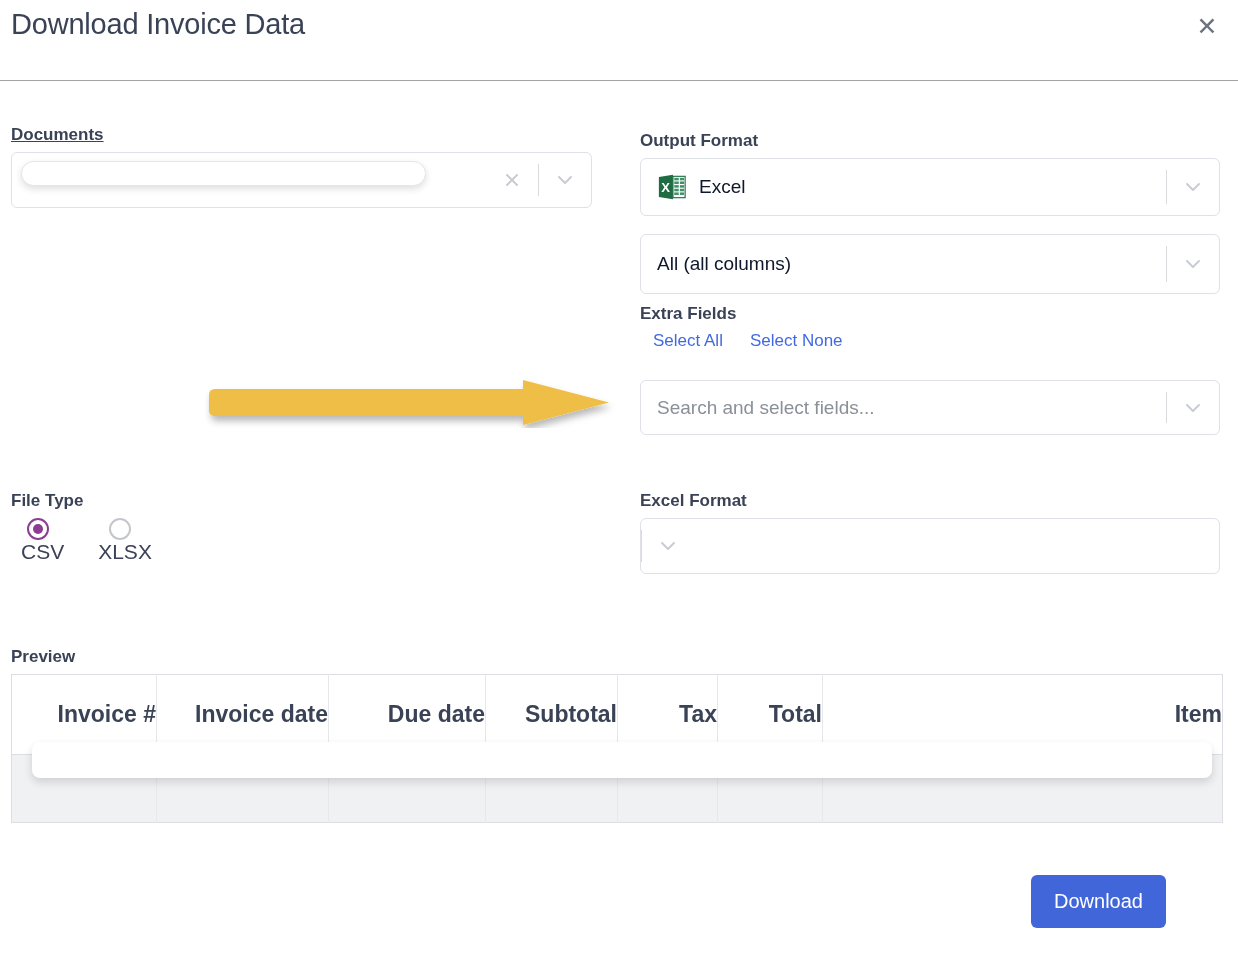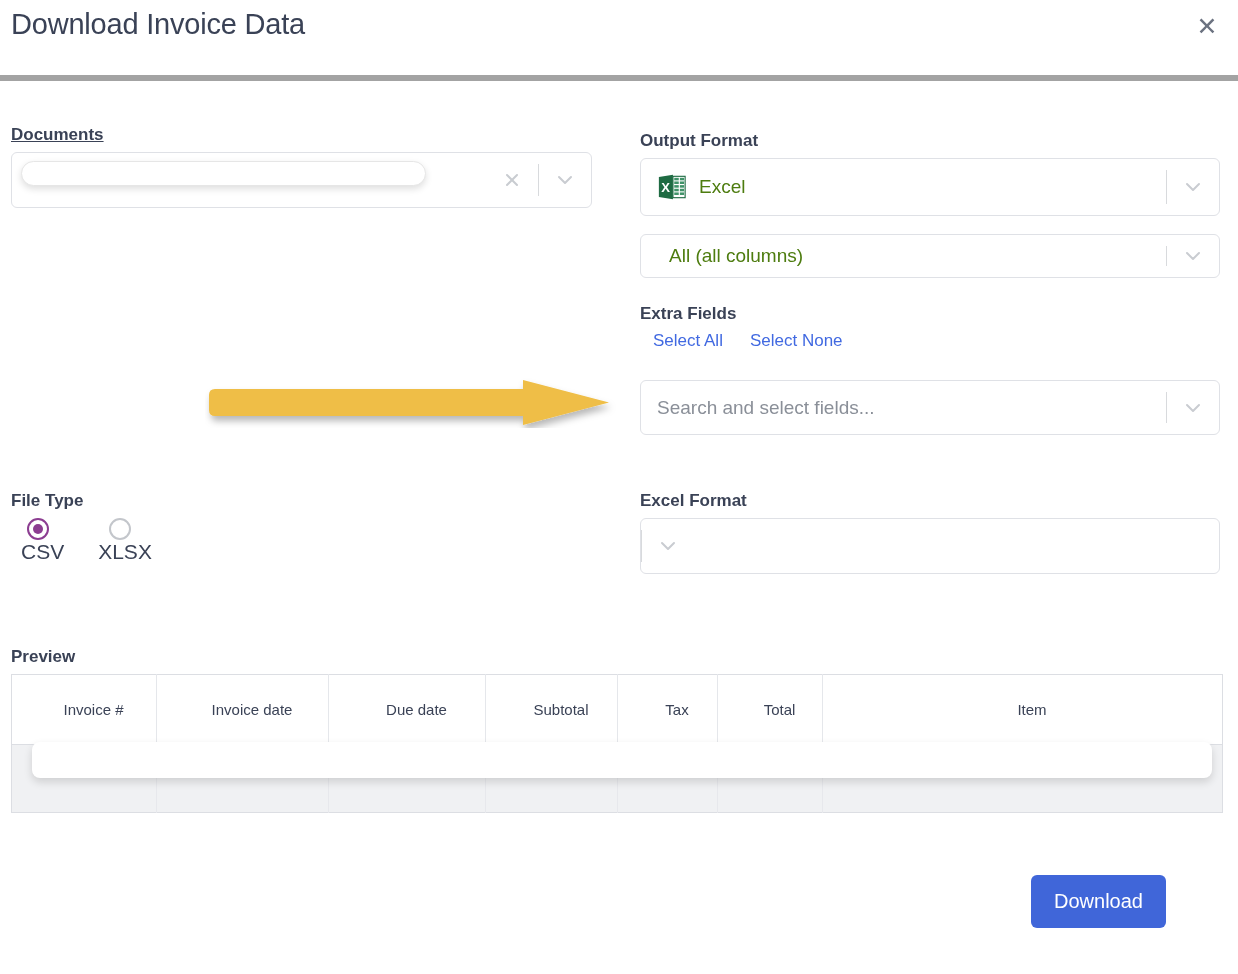--- a/index.html
+++ b/index.html
@@ -21,21 +21,21 @@
     height: 974px;
     background: #ffffff;
   }
 
   
   .modal-header {
     position: absolute;
     left: 0; top: 0;
     width: 1238px;
     height: 81px;
-    border-bottom: 6px solid #a3a3a3;
+    border-bottom: 1px solid #a3a3a3;
     background: #fff;
   }
   .modal-title {
     position: absolute;
     left: 11px;
     top: 8px;
     font-size: 29px;
     font-weight: 400;
     color: #3a4256;
     letter-spacing: -0.2px;
@@ -75,21 +75,21 @@
     border: 1px solid #dfe1e6;
     border-radius: 6px;
     display: flex;
     align-items: center;
     cursor: pointer;
   }
   .select-value {
     flex: 1 1 auto;
     padding-left: 16px;
     font-size: 19px;
-    color: #4d7c0f;
+    color: #0f172a;
     white-space: nowrap;
     overflow: hidden;
   }
   .select-value.placeholder { color: #8a8f98; }
 
   .select-divider {
     width: 1px;
     align-self: stretch;
     margin: 11px 0;
     background: #d8dadd;
@@ -128,21 +128,21 @@
   }
 
   
   .output-block {
     position: absolute;
     left: 640px;
     top: 131px;
     width: 580px;
   }
   .output-select { height: 58px; margin-bottom: 18px; }
-  .columns-select { height: 44px; padding-left: 12px; }
+  .columns-select { height: 60px; }
 
   .excel-icon {
     flex: 0 0 auto;
     margin-left: 16px;
     width: 30px;
     height: 30px;
     display: block;
   }
   .output-select .select-value { padding-left: 12px; }
 
@@ -235,24 +235,24 @@
     width: 100%;
     border-collapse: collapse;
     border: 1px solid #dcdee3;
     table-layout: fixed;
     position: relative;
   }
   .preview-table th {
     border-right: 1px solid #e5e7eb;
     border-bottom: 1px solid #dcdee3;
     background: #ffffff;
-    font-size: 15px;
-    font-weight: normal;
-    color: #3a4256;
-    text-align: center;
+    font-size: 23px;
+    font-weight: bold;
+    color: #3a4256;
+    text-align: right;
     padding: 26px 0 26px 19px;
     white-space: nowrap;
   }
   .preview-table th:last-child { border-right: none; }
   .preview-table td {
     border-right: 1px solid #e7e8ec;
     background: #f0f1f3;
     height: 68px;
     padding: 0 0 0 19px;
     font-size: 16px;

